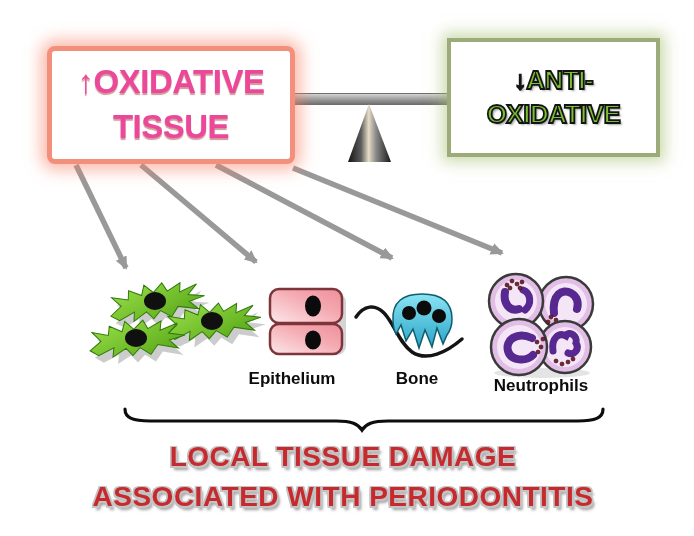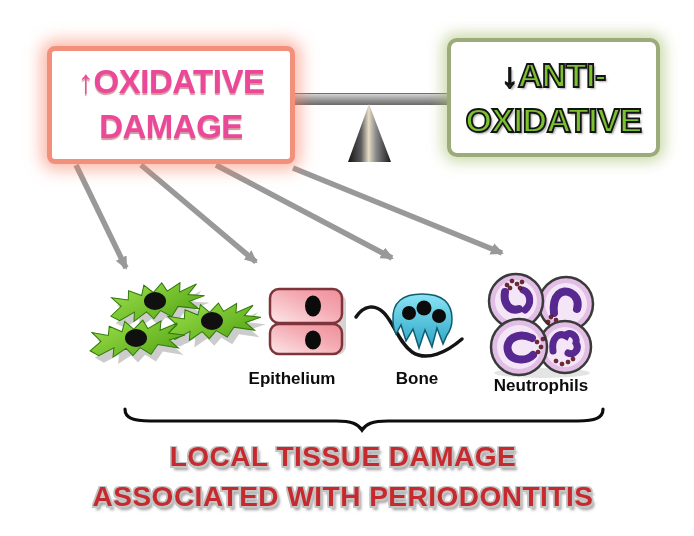--- a/index.html
+++ b/index.html
@@ -15,23 +15,23 @@
   }
   .box-oxidative{
     left:47px;top:46px;width:248px;height:118px;
     border:5px solid #f2907c;border-radius:8px;
     box-shadow:0 0 16px 6px rgba(248,128,100,0.55);
     color:#ec4899;font-size:33px;line-height:1.35;letter-spacing:-0.5px;
     text-shadow:0 2px 1px rgba(150,25,32,0.45);
   }
   .box-antioxidants{
     left:447px;top:38px;width:213px;height:119px;
-    border:4px solid #9cab7a;border-radius:10px;
+    border:4px solid #9cab7a;border-radius:0;
     box-shadow:0 0 14px 5px rgba(165,190,110,0.55);
-    color:#7cc130;font-size:34px;line-height:1.3;letter-spacing:-0.5px;
+    color:#7cc130;font-size:26px;line-height:1.3;letter-spacing:-0.5px;
     -webkit-text-stroke:1.8px #141414;
     text-shadow:2px 2px 2px rgba(90,90,90,0.5);
   }
   .cell-label{
     position:absolute;text-align:center;color:#0d0d0d;
     font-weight:bold;font-size:17px;line-height:1.18;z-index:2;
   }
   .lbl-connective{left:104px;top:359px;width:124px;}
   .lbl-epithelium{left:230px;top:369px;width:124px;}
   .lbl-bone{left:355px;top:369px;width:124px;}
@@ -193,21 +193,21 @@
         </g>
       </g>
     </g>
 
     <path d="M 125 409 C 125 418 133 421 150 421 L 336 421 C 352 421 358 424 362 430
              C 366 424 372 421 388 421 L 578 421 C 595 421 603 418 603 409" fill="none" stroke="#0d0d0d" stroke-width="3.2" stroke-linecap="round"></path>
   </svg>
 
   <div class="box box-oxidative">
     <div>↑OXIDATIVE</div>
-    <div>DAMAGE</div>
+    <div>TISSUE</div>
   </div>
 
   <div class="box box-antioxidants">
     <div>↓ANTI-</div>
     <div>OXIDATIVE</div>
   </div>
 
   <div class="cell-label lbl-epithelium">Epithelium</div>
   <div class="cell-label lbl-bone">Bone</div>
   <div class="cell-label lbl-neutrophils">Neutrophils</div>

